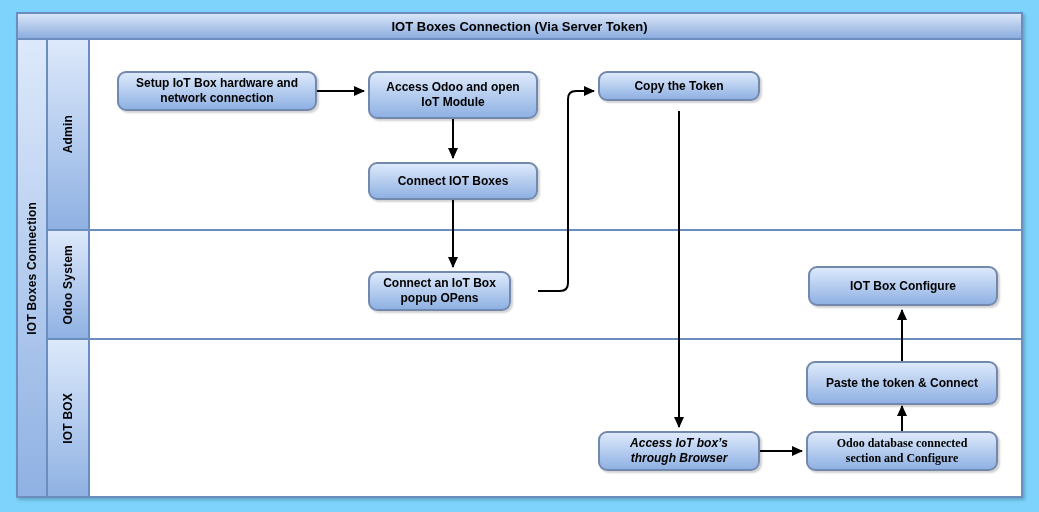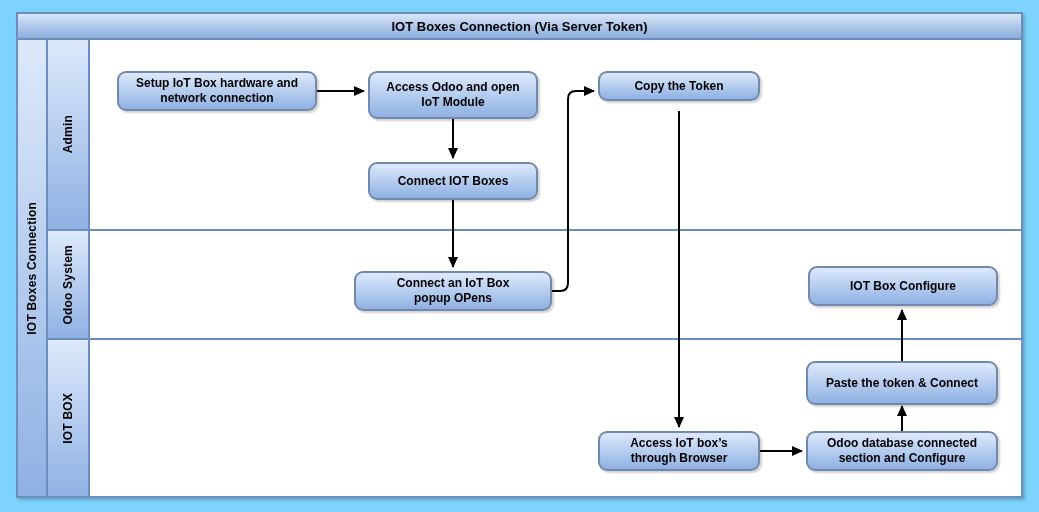--- a/index.html
+++ b/index.html
@@ -101,23 +101,23 @@
     </g>
   </svg>
 
   <div>
     <div class="node" style="left:117px;top:71px;width:200px;height:40px;">Setup IoT Box hardware and
 network connection</div>
     <div class="node" style="left:368px;top:71px;width:170px;height:48px;">Access Odoo and open
 IoT Module</div>
     <div class="node" style="left:598px;top:71px;width:162px;height:30px;">Copy the Token</div>
     <div class="node" style="left:368px;top:162px;width:170px;height:38px;">Connect IOT Boxes</div>
-    <div class="node" style="left:354px;top:271px;width:198px;height:40px;">Connect an IoT Box
+    <div class="node" style="left:368px;top:271px;width:143px;height:40px;">Connect an IoT Box
 popup OPens</div>
     <div class="node" style="left:808px;top:266px;width:190px;height:40px;">IOT Box Configure</div>
     <div class="node" style="left:806px;top:361px;width:192px;height:44px;">Paste the token &amp; Connect</div>
-    <div class="node" style="left:598px;top:431px;width:162px;height:40px;">Access IoT box’s
+    <div class="node" style="left:598px;top:431px;width:162px;height:40px;font-style:italic;">Access IoT box’s
 through Browser</div>
-    <div class="node" style="left:806px;top:431px;width:192px;height:40px;">Odoo database connected
+    <div class="node" style="left:806px;top:431px;width:192px;height:40px;font-family:Liberation Serif, serif;">Odoo database connected
 section and Configure</div>
   </div>
 
 </div>
 
 </body></html>

